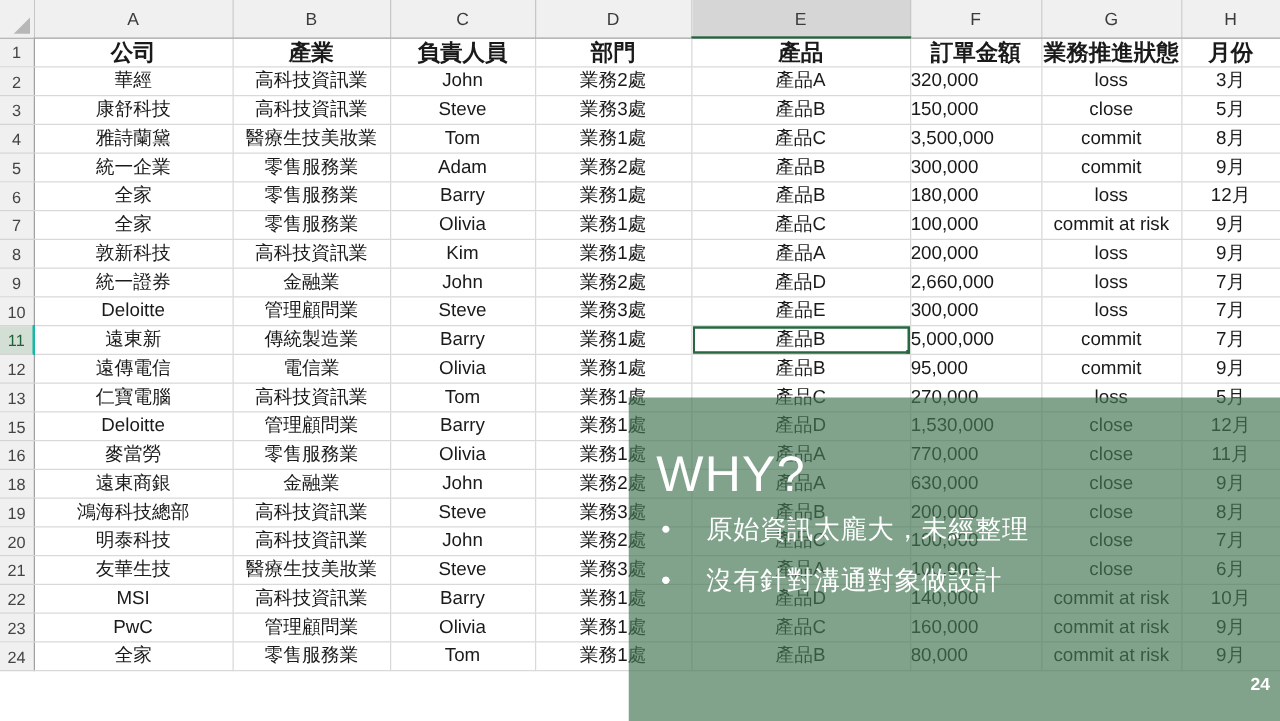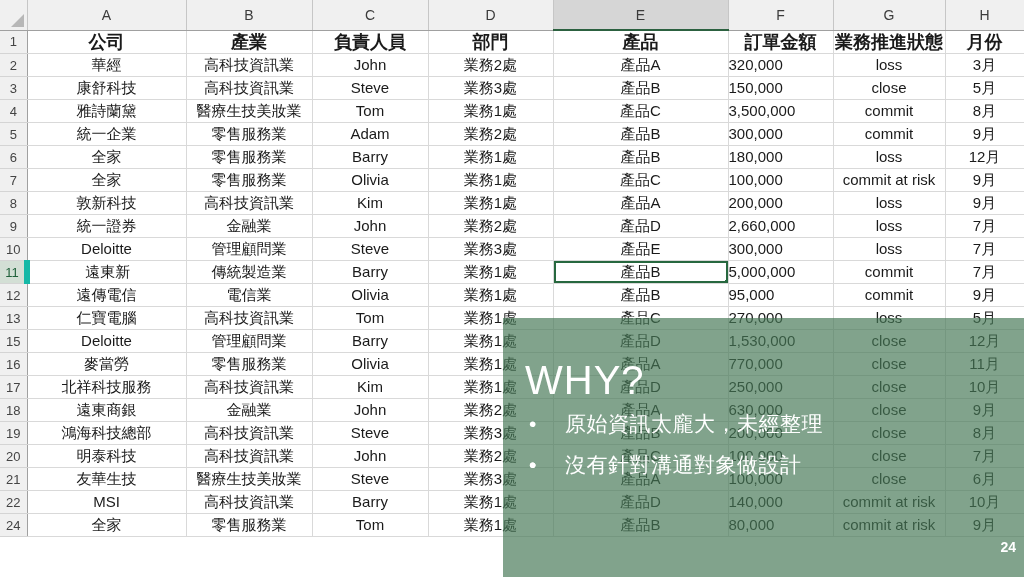--- a/index.html
+++ b/index.html
@@ -60,21 +60,21 @@
     border-right:1px solid #a0a0a0;
     border-bottom:1px solid #d4d4d4;
     color:#444;
     font-size:13px;
     text-align:center;
     vertical-align:middle;
   }
   td.rowhead-sel{
     background:#d3dfd5 !important;
     color:#20603a;
-    border-right:6px solid #14b8a6;
+    border-right:2px solid #14b8a6;
   }
 
   
   td.cell{
     height:22.7px;
     border-right:1px solid #d9d9d9;
     border-bottom:1px solid #d9d9d9;
     text-align:center;
     vertical-align:middle;
     color:#1a1a1a;
@@ -337,31 +337,20 @@
           <td class="cell">麥當勞</td>
           <td class="cell">零售服務業</td>
           <td class="cell">Olivia</td>
           <td class="cell">業務1處</td>
           <td class="cell">產品A</td>
           <td class="cell num">770,000</td>
           <td class="cell">close</td>
           <td class="cell">11月</td>
         </tr>
         <tr>
-          <td class="rowhead">17</td>
-          <td class="cell">北祥科技服務</td>
-          <td class="cell">高科技資訊業</td>
-          <td class="cell">Kim</td>
-          <td class="cell">業務1處</td>
-          <td class="cell">產品D</td>
-          <td class="cell num">250,000</td>
-          <td class="cell">close</td>
-          <td class="cell">10月</td>
-        </tr>
-        <tr>
           <td class="rowhead">18</td>
           <td class="cell">遠東商銀</td>
           <td class="cell">金融業</td>
           <td class="cell">John</td>
           <td class="cell">業務2處</td>
           <td class="cell">產品A</td>
           <td class="cell num">630,000</td>
           <td class="cell">close</td>
           <td class="cell">9月</td>
         </tr>
@@ -401,20 +390,31 @@
         <tr>
           <td class="rowhead">22</td>
           <td class="cell">MSI</td>
           <td class="cell">高科技資訊業</td>
           <td class="cell">Barry</td>
           <td class="cell">業務1處</td>
           <td class="cell">產品D</td>
           <td class="cell num">140,000</td>
           <td class="cell">commit at risk</td>
           <td class="cell">10月</td>
+        </tr>
+        <tr>
+          <td class="rowhead">23</td>
+          <td class="cell">PwC</td>
+          <td class="cell">管理顧問業</td>
+          <td class="cell">Olivia</td>
+          <td class="cell">業務1處</td>
+          <td class="cell">產品C</td>
+          <td class="cell num">160,000</td>
+          <td class="cell">commit at risk</td>
+          <td class="cell">9月</td>
         </tr>
         <tr>
           <td class="rowhead">24</td>
           <td class="cell">全家</td>
           <td class="cell">零售服務業</td>
           <td class="cell">Tom</td>
           <td class="cell">業務1處</td>
           <td class="cell">產品B</td>
           <td class="cell num">80,000</td>
           <td class="cell">commit at risk</td>

